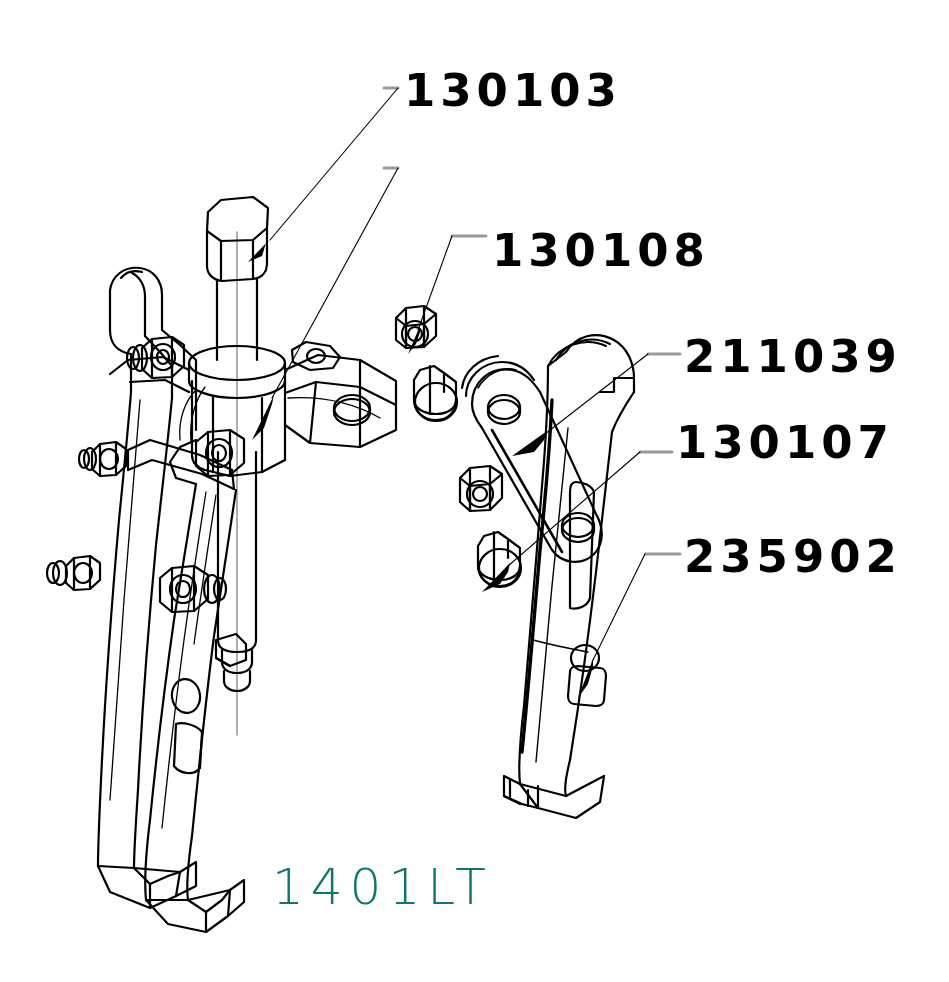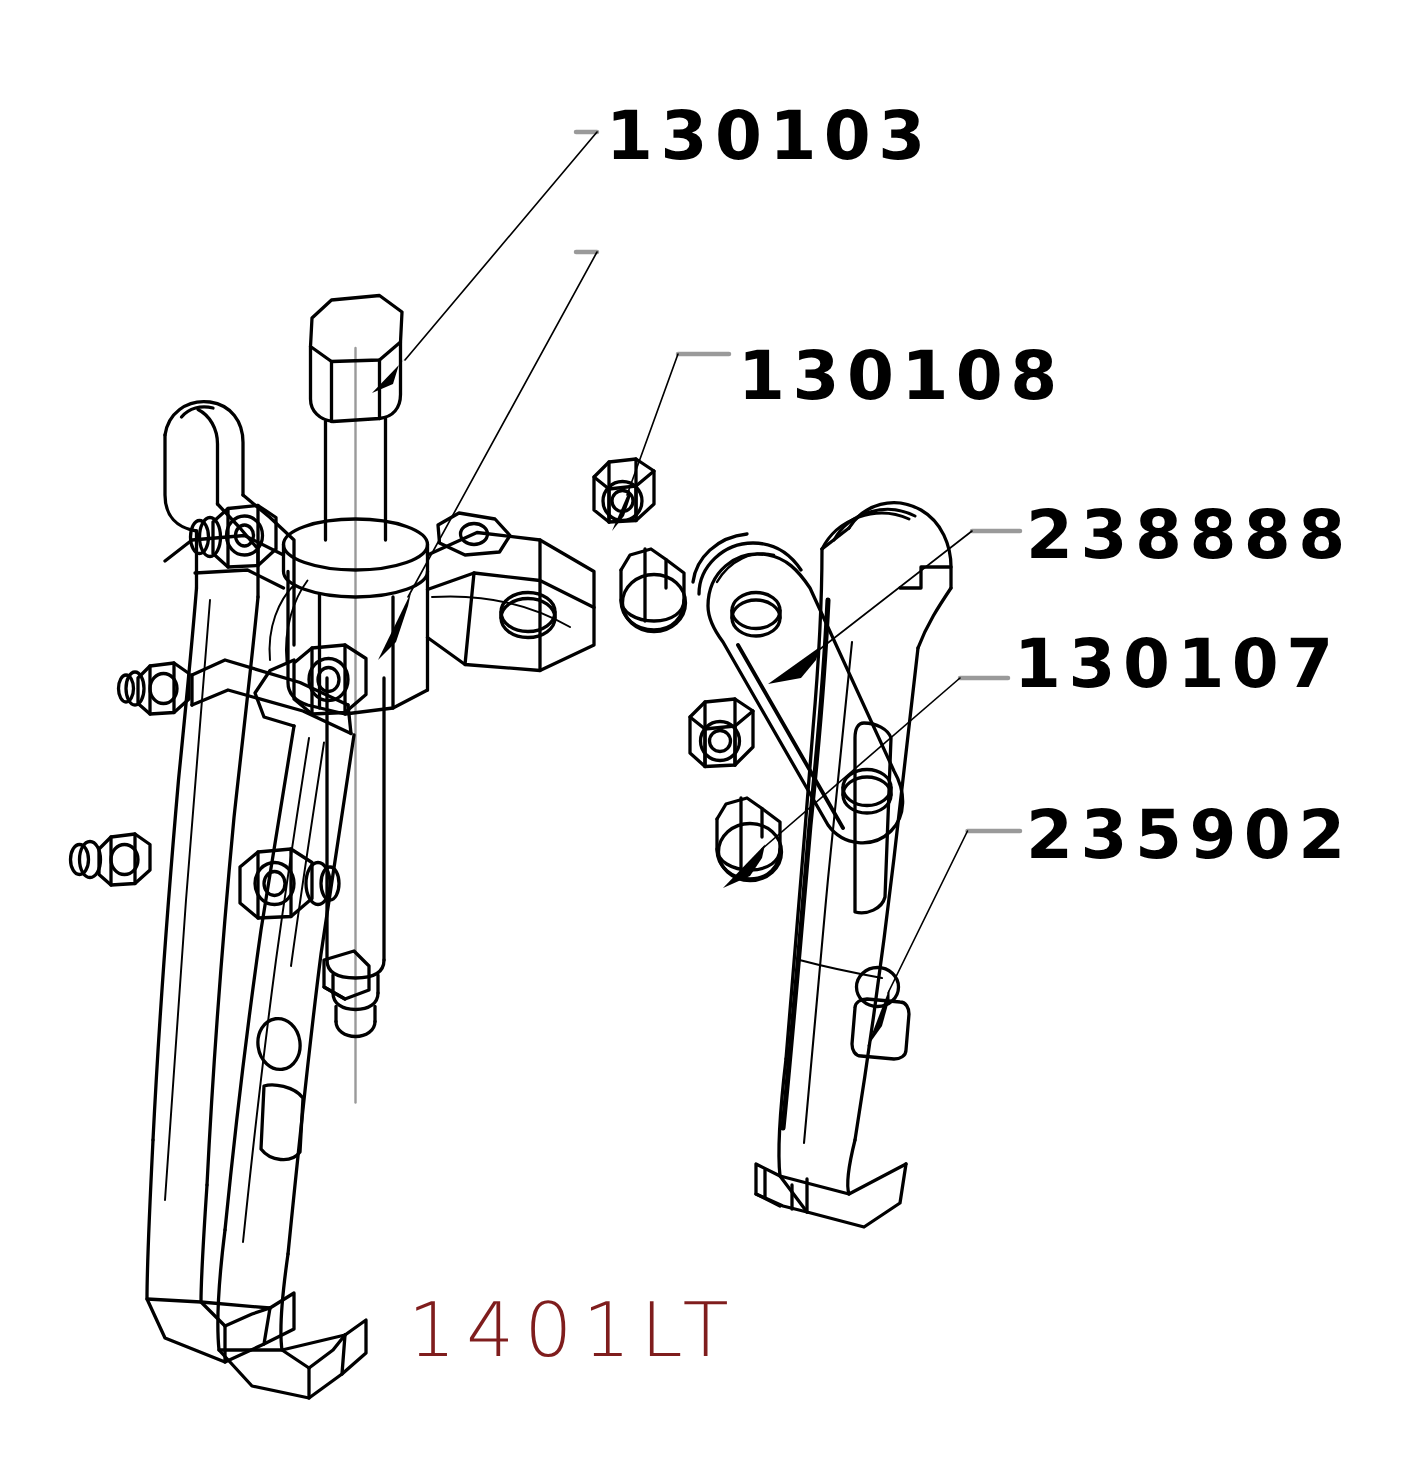--- a/index.html
+++ b/index.html
@@ -35,21 +35,21 @@
     color: #000000;
     white-space: nowrap;
     letter-spacing: 5px;
     line-height: 1;
     font-size: 45px;
   }
   .model-lbl {
     position: absolute;
     font-family: "DejaVu Sans", sans-serif;
     font-weight: 300;
-    color: #7f1d1d;
+    color: #0f766e;
     white-space: nowrap;
     letter-spacing: 7px;
     line-height: 1;
     font-size: 50px;
   }
 </style>
 </head>
 <body>
 
 <div id="diagram-root">
@@ -364,19 +364,19 @@
         <line x1="645" y1="554" x2="592" y2="662" stroke="#000" stroke-width="1.1"></line>
         <path d="M593,659 L578,698 L588,684 L593,666 Z" fill="#000" stroke="none"></path>
       </g>
 
     </g>
 
   </svg>
 
   <div class="lbl" style="left:404px; top:68px;">130103</div>
   <div class="lbl" style="left:492px; top:200px;margin-top:28px;">130108</div>
-  <div class="lbl" style="left:684px; top:334px;">238888</div>
+  <div class="lbl" style="left:684px; top:334px;">211039</div>
   <div class="lbl" style="left:676px; top:420px;">130107</div>
   <div class="lbl" style="left:684px; top:534px;">235902</div>
 
   <div class="model-lbl" style="left:272px; top:862px;">1401LT</div>
 
 </div>
 
 </body></html>

